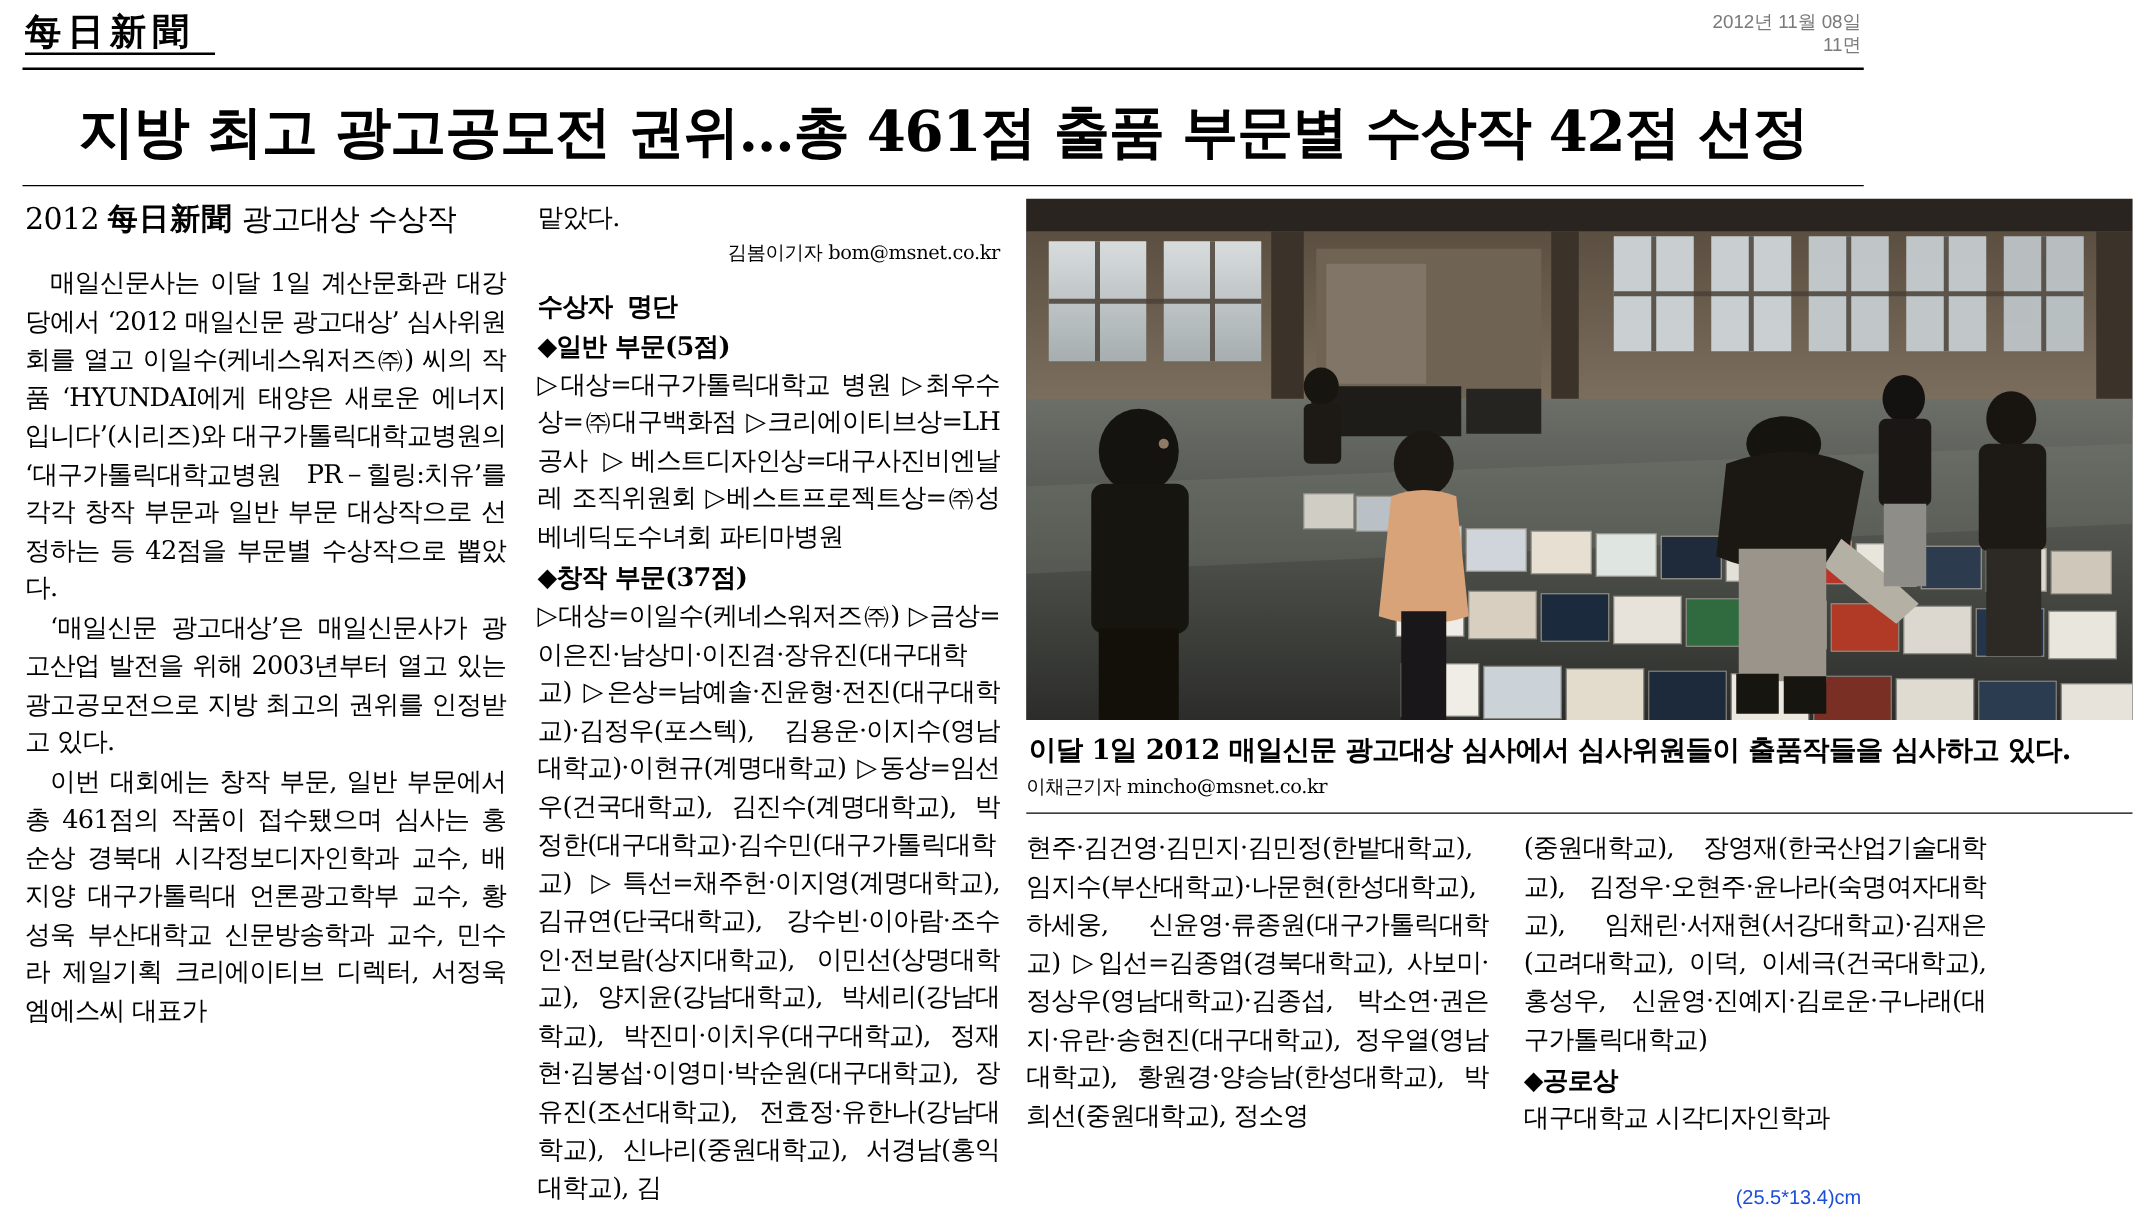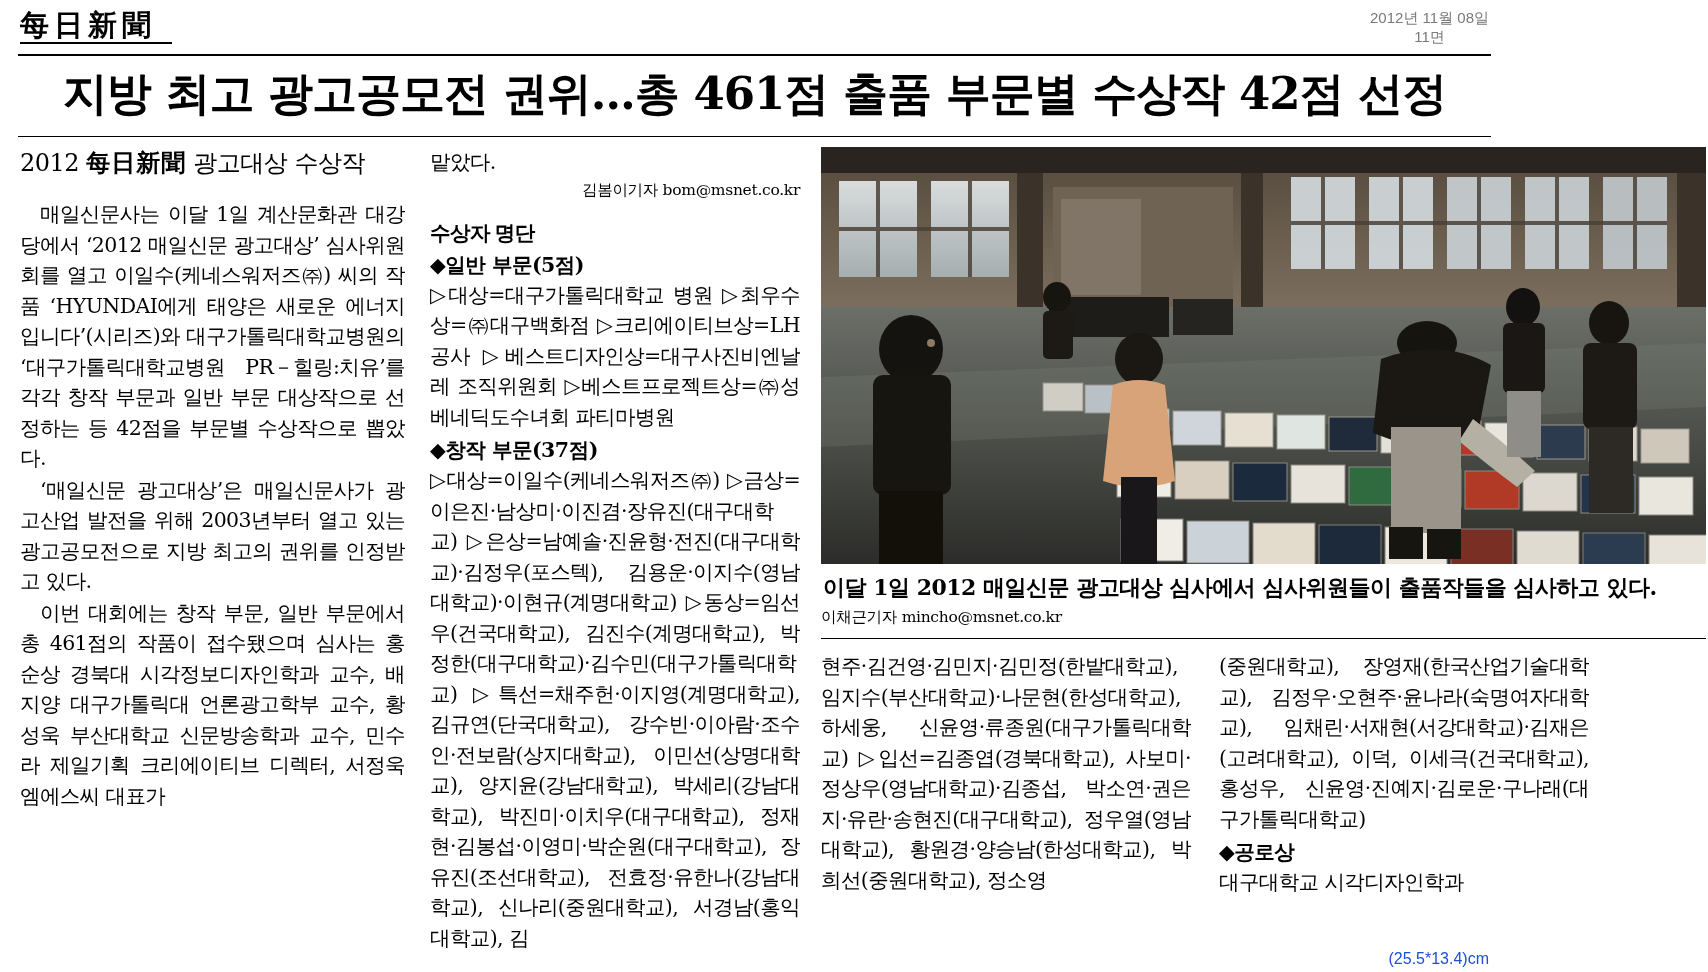--- a/index.html
+++ b/index.html
@@ -42,39 +42,39 @@
     position: absolute;
     left: 2px;
     top: 36px;
     width: 152px;
     border-top: 2px solid #000;
   }
   .masthead-date {
     position: absolute;
     right: 2px;
     top: 2px;
-    text-align: center;
+    text-align: right;
     font-size: 15px;
     color: #7a7a7a;
     line-height: 19px;
     font-family: "Liberation Sans", sans-serif;
   }
   .rule-top {
     border-top: 2px solid #000;
     margin-top: 2px;
   }
 
   
   .headline {
     font-family: "DejaVu Serif", serif;
     font-weight: bold;
     font-size: 45px;
     letter-spacing: -1px;
     text-align: center;
-    padding: 8px 0 12px 0;
+    padding: 20px 0 12px 0;
     white-space: nowrap;
   }
   .rule-under-headline {
     border-top: 1px solid #000;
     margin-bottom: 10px;
   }
 
   
   .body-wrap {
     position: relative;
@@ -130,21 +130,21 @@
 
   .byline {
     font-family: "DejaVu Serif", serif;
     font-size: 15.5px;
     text-align: right;
     letter-spacing: -0.3px;
     margin: 2px 0 18px 0;
   }
 
   .list-title {
-    font-family: Liberation Serif, serif;
+    font-family: Liberation Mono, monospace;
     font-size: 20.5px;
     font-weight: bold;
     letter-spacing: -0.5px;
     margin: 0 0 4px 0;
   }
   .cat {
     font-family: "DejaVu Serif", serif;
     font-size: 20.5px;
     font-weight: bold;
     letter-spacing: -0.5px;

